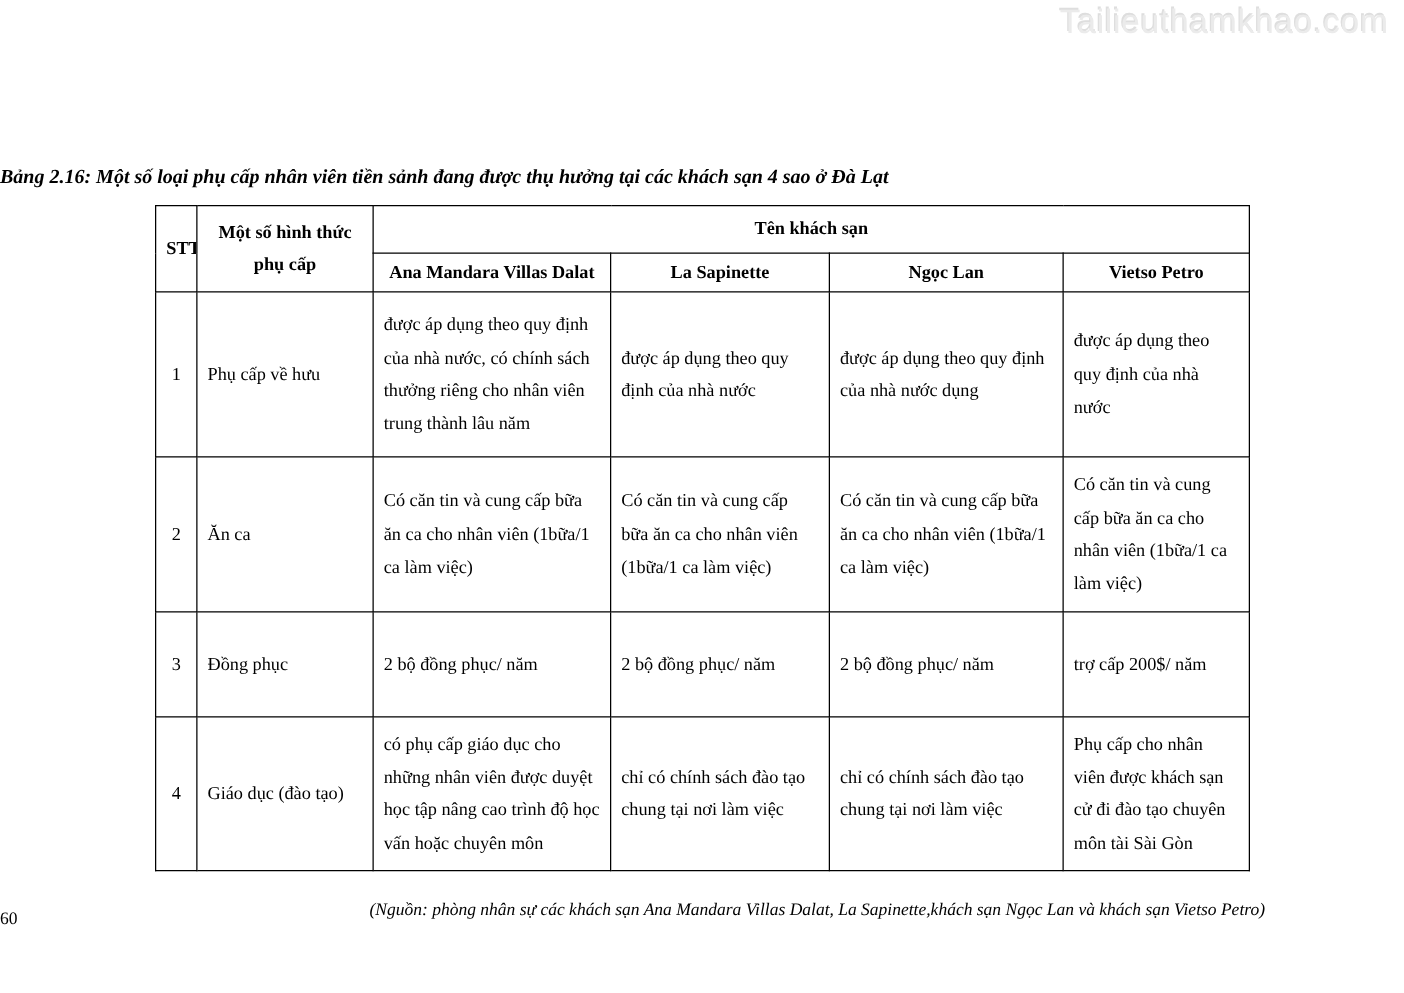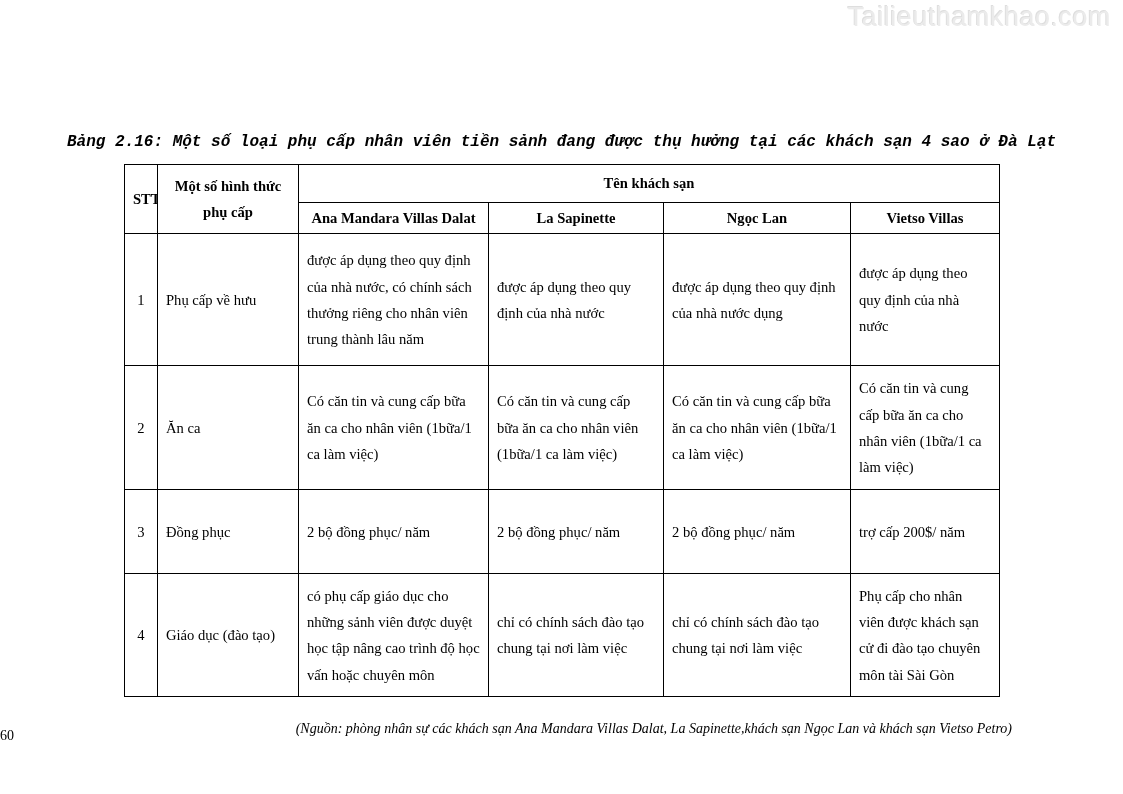--- a/index.html
+++ b/index.html
@@ -21,25 +21,24 @@
     font-size: 27px;
     color: #ebebeb;
     text-shadow: -1px -1px 0 #dedede, 1px 1px 0 #ffffff;
     letter-spacing: 0.5px;
   }
   .doc-title {
     position: absolute;
     top: 133px;
     left: 0;
     width: 100%;
-    text-align: center;
+    text-align: left;
     font-weight: bold;
     font-style: italic;
     font-size: 16px;
-    font-family: Liberation Mono, monospace;
   }
   table.allowances {
     position: absolute;
     left: 124px;
     top: 164px;
     width: 875px;
     border-collapse: collapse;
     table-layout: fixed;
   }
   table.allowances td {
@@ -104,21 +103,21 @@
   <tbody>
     <tr class="hdr-row-1">
       <td class="hdr" rowspan="2">STT</td>
       <td class="hdr" rowspan="2">Một số hình thức phụ cấp</td>
       <td class="hdr hotel-group" colspan="4">Tên khách sạn</td>
     </tr>
     <tr class="hdr-row-2">
       <td class="hdr">Ana Mandara Villas Dalat</td>
       <td class="hdr">La Sapinette</td>
       <td class="hdr">Ngọc Lan</td>
-      <td class="hdr">Vietso Villas</td>
+      <td class="hdr">Vietso Petro</td>
     </tr>
 
     <tr class="body-row-0">
       <td class="stt-cell">1</td>
       <td>Phụ cấp về hưu</td>
       <td>được áp dụng theo quy định của nhà nước, có chính sách thưởng riêng cho nhân viên trung thành lâu năm</td>
       <td>được áp dụng theo quy định của nhà nước</td>
       <td>được áp dụng theo quy định của nhà nước dụng</td>
       <td>được áp dụng theo quy định của nhà nước</td>
     </tr>
@@ -137,21 +136,21 @@
       <td>Đồng phục</td>
       <td>2 bộ đồng phục/ năm</td>
       <td>2 bộ đồng phục/ năm</td>
       <td>2 bộ đồng phục/ năm</td>
       <td>trợ cấp 200$/ năm</td>
     </tr>
 
     <tr class="body-row-3">
       <td class="stt-cell">4</td>
       <td>Giáo dục (đào tạo)</td>
-      <td>có phụ cấp giáo dục cho những sảnh viên được duyệt học tập nâng cao trình độ học vấn hoặc chuyên môn</td>
+      <td>có phụ cấp giáo dục cho những nhân viên được duyệt học tập nâng cao trình độ học vấn hoặc chuyên môn</td>
       <td>chỉ có chính sách đào tạo chung tại nơi làm việc</td>
       <td>chỉ có chính sách đào tạo chung tại nơi làm việc</td>
       <td>Phụ cấp cho nhân viên được khách sạn cử đi đào tạo chuyên môn tài Sài Gòn</td>
     </tr>
   </tbody>
 </table>
 
 <div class="source-note">(Nguồn: phòng nhân sự các khách sạn Ana Mandara Villas Dalat, La Sapinette,khách sạn Ngọc Lan và khách sạn Vietso Petro)</div>
 
 <div class="page-number">60</div>

